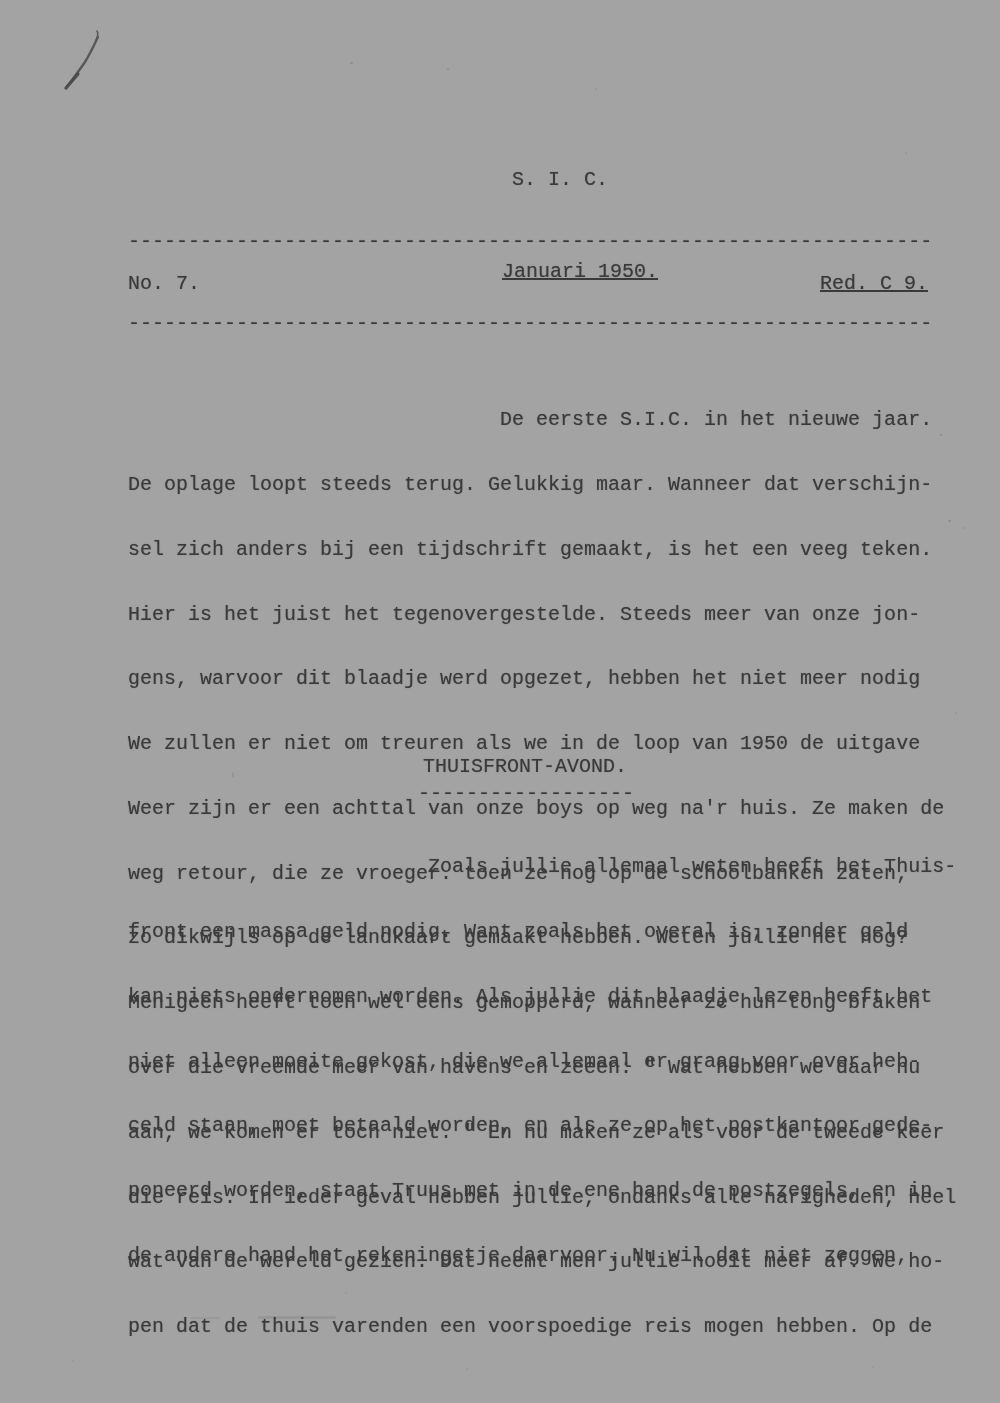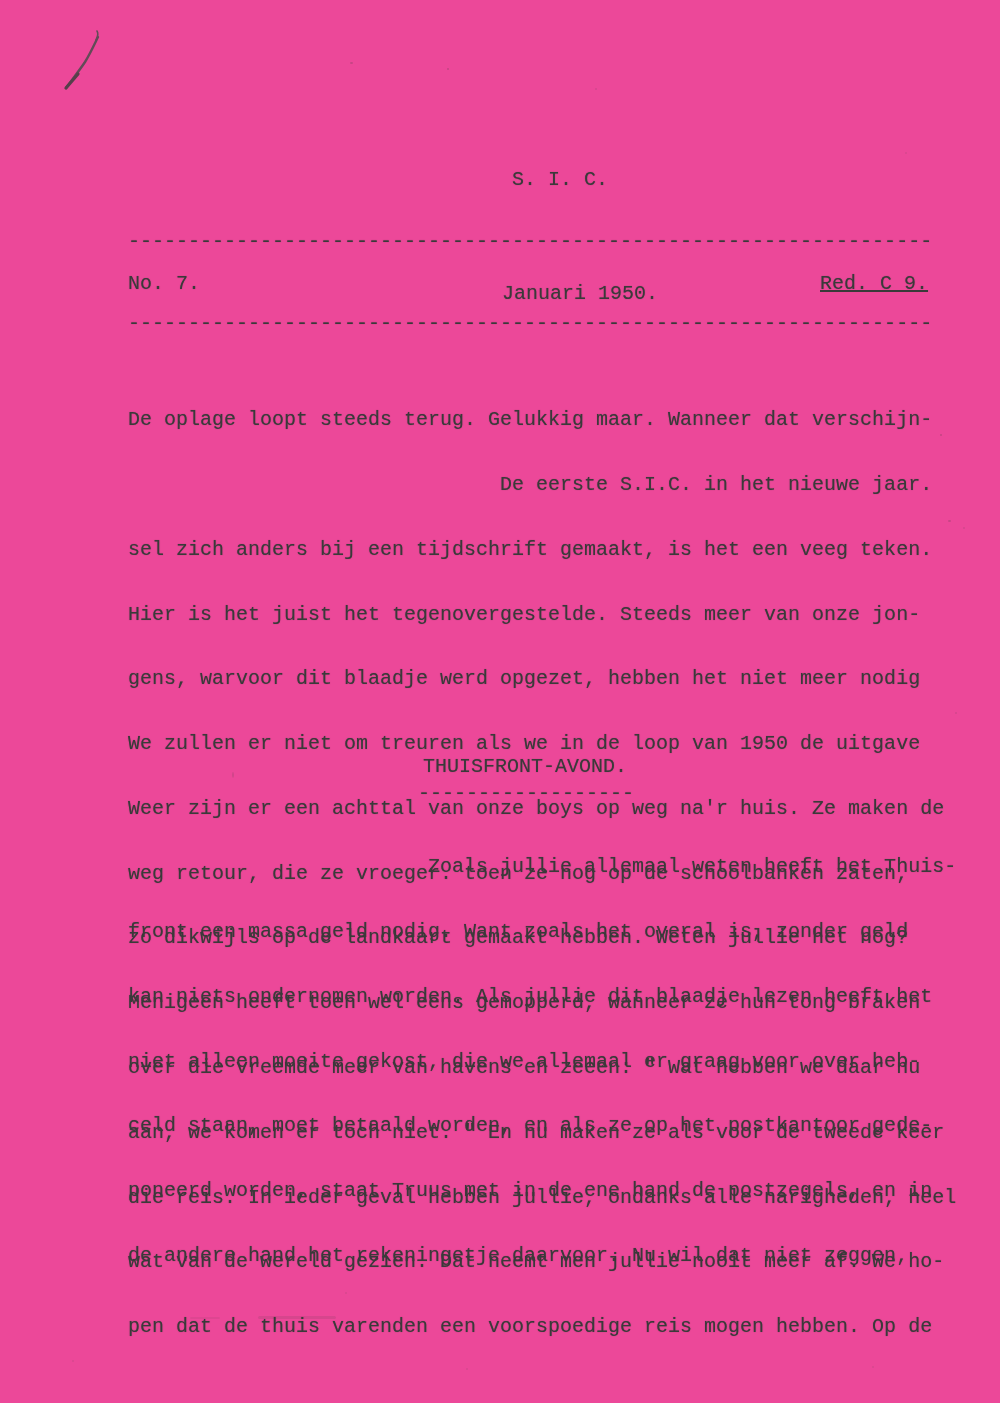--- a/index.html
+++ b/index.html
@@ -1,21 +1,21 @@
 <!DOCTYPE html>
 <html><head>
 <meta charset="utf-8">
 <style>
   html,body{margin:0;padding:0;}
   body{background:#e8e8e6;font-family:"Liberation Mono","DejaVu Sans Mono",monospace;}
   .page{
     position:relative;
     width:1000px;height:1403px;
     margin:0 auto;
-    background:#ec4899;
+    background:#a3a3a3;
     overflow:hidden;
     color:#3a3a3a;
   }
   .tw{
     font-family:"Liberation Mono","DejaVu Sans Mono",monospace;
     font-size:20px;
     color:#3a3a3a;
     text-shadow:0 0 1px rgba(55,55,55,.55);
     white-space:pre;
     letter-spacing:0;
@@ -38,29 +38,29 @@
     <path d="M8 60 L 20 46" fill="none" stroke="#3e3e3e" stroke-width="3.2" stroke-linecap="round"></path>
     <path d="M38 12 q 3 -6 1 -9" fill="none" stroke="#4c4c4c" stroke-width="1.6" stroke-linecap="round"></path>
   </svg>
 
   <div class="tw abs" style="left:512px;top:168px;">S. I. C.</div>
 
   <div class="tw rule abs" style="left:128px;top:230px;">-------------------------------------------------------------------</div>
 
   <div>
     <span class="tw abs" style="left:128px;top:272px;text-align:right;">No. 7.</span>
-    <span class="tw abs" style="left:502px;top:282px;">Januari 1950.</span>
+    <span class="tw abs" style="left:502px;top:260px;text-decoration:underline;">Januari 1950.</span>
     <span class="tw abs" style="left:820px;top:272px;text-decoration:underline;">Red. C 9.</span>
   </div>
 
   <div class="tw rule abs" style="left:128px;top:312px;">-------------------------------------------------------------------</div>
 
   <div class="tw abs para" style="left:128px;top:366px;">
+    <div class="ln">                               De eerste S.I.C. in het nieuwe jaar.</div>
     <div class="ln">De oplage loopt steeds terug. Gelukkig maar. Wanneer dat verschijn-</div>
-    <div class="ln">                               De eerste S.I.C. in het nieuwe jaar.</div>
     <div class="ln">sel zich anders bij een tijdschrift gemaakt, is het een veeg teken.</div>
     <div class="ln">Hier is het juist het tegenovergestelde. Steeds meer van onze jon-</div>
     <div class="ln">gens, warvoor dit blaadje werd opgezet, hebben het niet meer nodig</div>
     <div class="ln">We zullen er niet om treuren als we in de loop van 1950 de uitgave</div>
     <div class="ln">Weer zijn er een achttal van onze boys op weg na'r huis. Ze maken de</div>
     <div class="ln">weg retour, die ze vroeger. toen ze nog op de schoolbanken zaten,</div>
     <div class="ln">zo dikwijls op de landkaart gemaakt hebben. Weten jullie het nog?</div>
     <div class="ln">Menigeen heeft toen wel eens gemopperd, wanneer ze hun tong braken</div>
     <div class="ln">over die vreemde meer van havens en zeeen: " Wat hebben we daar nu</div>
     <div class="ln">aan, we komen er toch niet. " En nu maken ze als voor de tweede keer</div>

